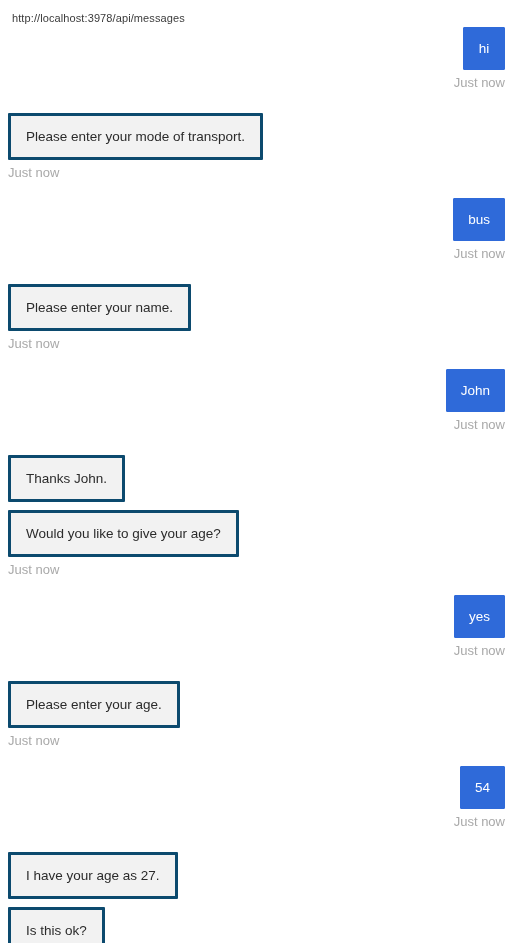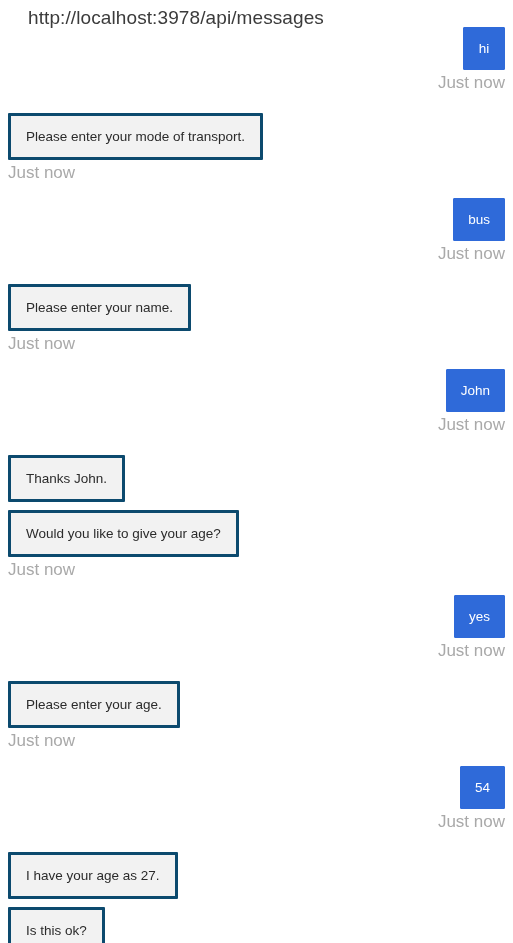--- a/index.html
+++ b/index.html
@@ -17,25 +17,24 @@
 
   #chat-root {
     width: 513px;
     box-sizing: border-box;
     padding: 0;
   }
 
   
   .endpoint-header {
     padding: 9px 0 0 12px;
-    font-size: 19px;
+    font-size: 11px;
     line-height: 18px;
     color: #3b3b3b;
     letter-spacing: 0.1px;
-    margin-left: 16px;
   }
 
   
   .transcript {
     padding: 0;
     margin: 0;
   }
 
   .turn {
     display: block;
@@ -83,21 +82,21 @@
 
   .bubble.bot {
     background: #f2f2f2;
     color: #2b2b2b;
     border: 3px solid #0c4a6e;
     padding: 12px 15px;
     text-align: left;
   }
 
   .timestamp {
-    font-size: 17px;
+    font-size: 13px;
     line-height: 15px;
     color: #a9a9a9;
     padding-top: 5px;
   }
   .turn.from-user .timestamp {
     text-align: right;
   }
   .turn.from-bot .timestamp {
     text-align: left;
   }

